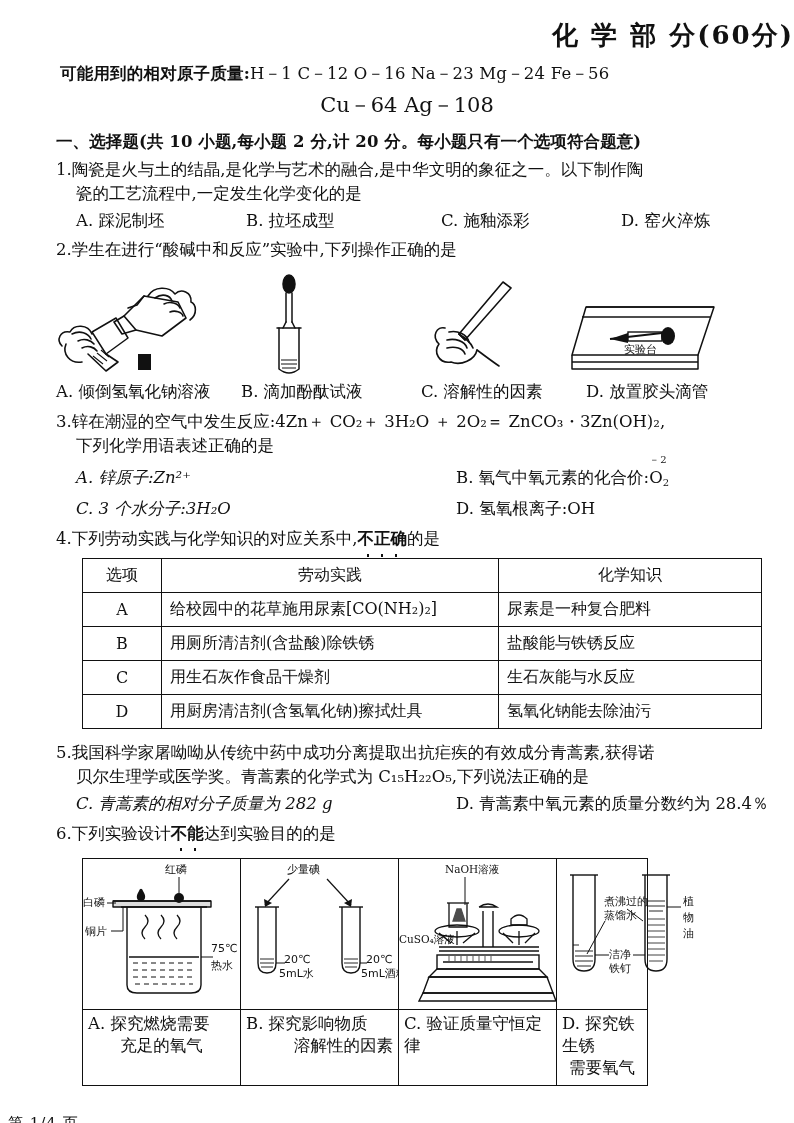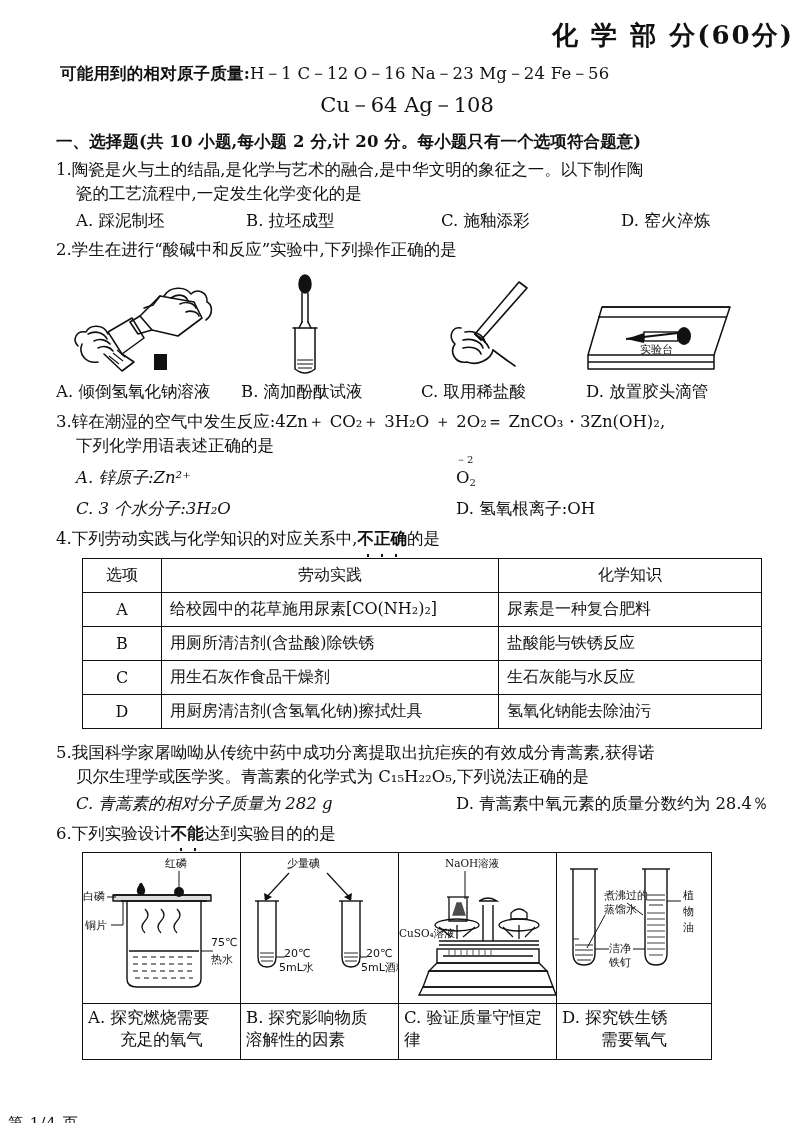--- a/index.html
+++ b/index.html
@@ -114,21 +114,21 @@
     top: -13px;
     left: 0;
     font-size: 10px;
     letter-spacing: 1px;
     white-space: nowrap;
   }
 
   
   .fig-row-q2 {
     margin-top: 6px;
-    padding-left: 52px;
+    padding-left: 36px;
     padding-right: 16px;
     display: flex;
     align-items: flex-end;
     height: 110px;
     text-align: center;
   }
   .fig-q2 { position: relative; }
 
   .q2-labels {
     padding-left: 56px;
@@ -151,22 +151,22 @@
     font-weight: normal;
     font-family: "DejaVu Serif", "Liberation Serif", serif;
   }
   table.grid th { text-align: center; }
   .col-opt { width: 62px; text-align: center; }
   .col-practice { width: 320px; }
   .col-knowledge { width: 246px; }
 
   table.figtable {
     border-collapse: collapse;
-    margin: 6px 0 0 82px;
-    width: 630px;
+    margin: 12px 0 0 82px;
+    width: 566px;
     table-layout: fixed;
   }
   table.figtable td {
     border: 1.3px solid #111;
     vertical-align: bottom;
     padding: 0;
   }
   table.figtable td.cap {
     vertical-align: top;
     padding: 3px 5px 6px 5px;
@@ -321,30 +321,30 @@
           <ellipse cx="102" cy="49" rx="7" ry="9" fill="#111"></ellipse>
         </g>
         <text class="lbl" x="58" y="66">实验台</text>
       </svg>
     </div>
   </div>
 
   <div class="q2-labels">
     <span style="width:185px">A. 倾倒氢氧化钠溶液</span>
     <span style="width:180px">B. 滴加酚酞试液</span>
-    <span style="width:165px">C. 取用稀盐酸</span>
+    <span style="width:165px">C. 溶解性的因素</span>
     <span>D. 放置胶头滴管</span>
   </div>
 
   <div class="q" style="margin-top:7px">
     <div class="q-line"><span>3.</span><span>锌在潮湿的空气中发生反应:</span><span>4Zn＋ CO₂＋ 3H₂O ＋ 2O₂＝ ZnCO₃・3Zn(OH)₂,</span></div>
     <div class="q-cont">下列化学用语表述正确的是</div>
     <div class="opts-2col" style="margin-top:8px">
       <span class="opt w2-a">A. 锌原子:Zn²⁺</span>
-      <span class="opt"><span class="ox-val"><span class="ox-sup">－2</span><span>O</span><sub>2</sub></span></span>
+      <span class="opt"><span>B. 氧气中氧元素的化合价:</span><span class="ox-val"><span class="ox-sup">－2</span><span>O</span><sub>2</sub></span></span>
     </div>
     <div class="opts-2col" style="margin-top:6px">
       <span class="opt w2-a">C. 3 个水分子:3H₂O</span>
       <span class="opt">D. 氢氧根离子:OH</span>
     </div>
   </div>
 
   <div class="q" style="margin-top:6px">
     <div class="q-line"><span>4.</span><span>下列劳动实践与化学知识的对应关系中,</span><span class="dotted-emph">不正确</span><span>的是</span></div>
   </div>
@@ -602,21 +602,21 @@
         </div>
       </td>
     </tr>
     <tr>
       <td class="cap">
         <div>A. 探究燃烧需要</div>
         <div style="text-align:center">充足的氧气</div>
       </td>
       <td class="cap">
         <div>B. 探究影响物质</div>
-        <div style="text-align:left">溶解性的因素</div>
+        <div style="text-align:right">溶解性的因素</div>
       </td>
       <td class="cap">
         <div>C. 验证质量守恒定</div>
         <div>律</div>
       </td>
       <td class="cap">
         <div>D. 探究铁生锈</div>
         <div style="text-align:center">需要氧气</div>
       </td>
     </tr>

